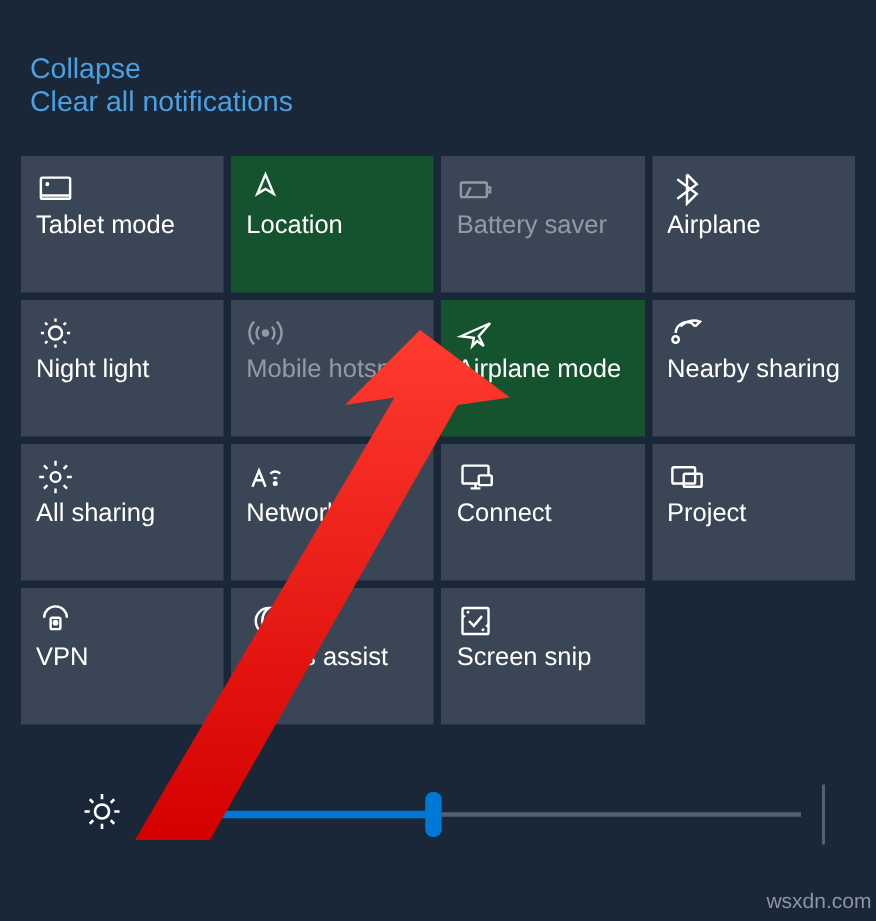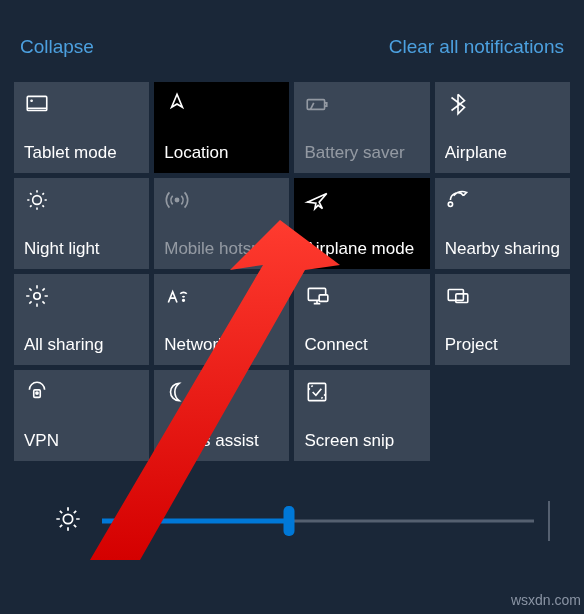--- a/index.html
+++ b/index.html
@@ -11,42 +11,43 @@
   color: #fff;
   overflow: hidden;
   position: relative;
 }
 .panel { padding: 14px 14px 0 14px; }
 .header {
   display: flex;
   justify-content: space-between;
   align-items: flex-start;
   padding: 22px 6px 24px 6px;
+  flex-direction: column;
 }
 .link {
   color: #4ca0df;
   font-size: 19px;
   cursor: pointer;
 }
 .grid {
   display: grid;
   grid-template-columns: repeat(4, 1fr);
   gap: 5px;
 }
 .tile {
   background: #3a4656;
   height: 91px;
   padding: 8px 10px 10px 10px;
   display: flex;
   flex-direction: column;
-  justify-content: space-between;
+  justify-content: flex-start;
   cursor: pointer;
   position: relative;
 }
-.tile.active { background: #000000; }
+.tile.active { background: #14532d; }
 .tile.disabled .label,
 .tile.disabled .icon svg { opacity: 0.45; }
 .icon {
   height: 28px;
   display: flex;
   align-items: center;
 }
 .icon svg { width: 26px; height: 26px; stroke: #fff; fill: none; stroke-width: 1.5; }
 .label {
   font-size: 17px;

